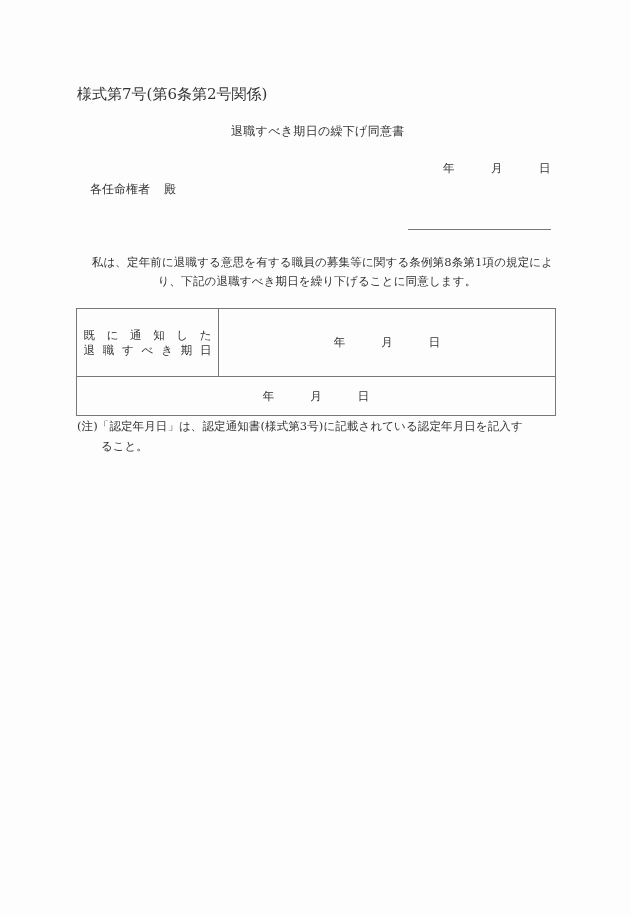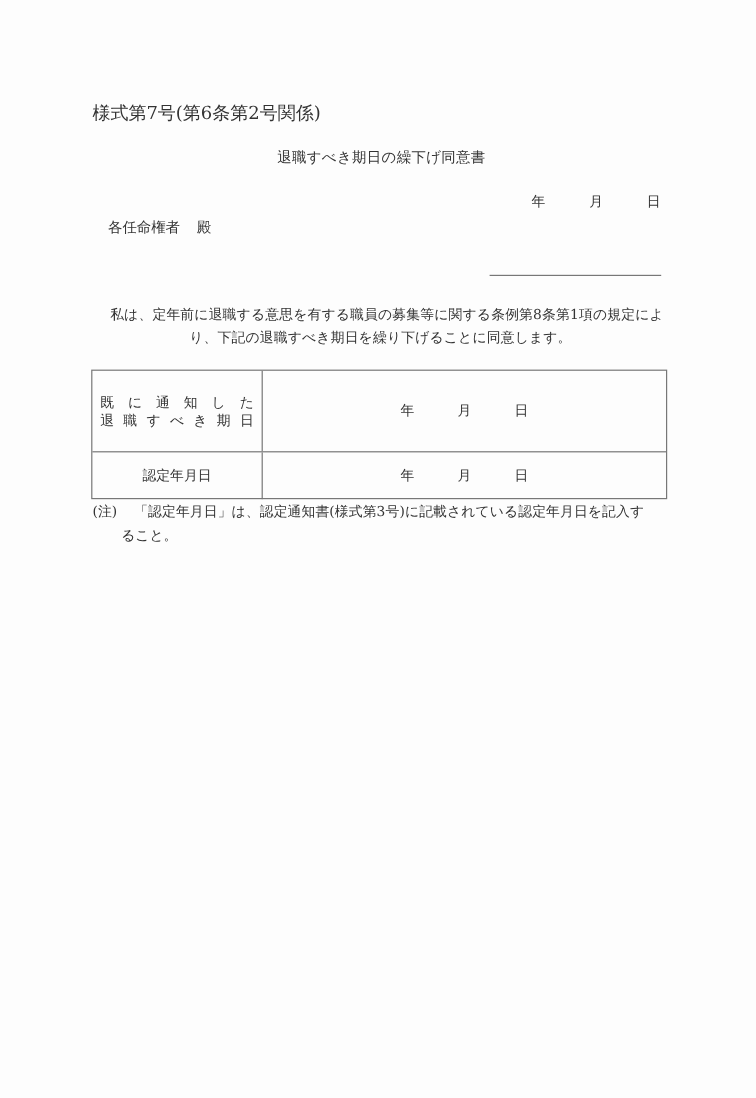--- a/index.html
+++ b/index.html
@@ -66,21 +66,21 @@
       display: flex; justify-content: space-between;
       width: 128px;
       font-size: 11.5px;
       line-height: 15px;
     }
     .date-fields { display: flex; font-size: 11.5px; }
     .date-fields span { display: inline-block; }
     .date-fields .y { margin-right: 36px; }
     .date-fields .m { margin-right: 36px; }
     #note-line-1 { left: 77px; top: 419px; font-size: 11.5px; letter-spacing: 0.1px; }
-    #note-line-1 .note-text { margin-left: 14px; }
+    #note-line-1 .note-text { }
     #note-line-2 { left: 101px; top: 439px; font-size: 11.5px; }
   </style>
 </head>
 <body>
 
 <div class="abs" id="form-number">様式第7号(第6条第2号関係)</div>
 
 <div class="abs" id="doc-title">退職すべき期日の繰下げ同意書</div>
 
 <span class="abs date-top" id="date-year">年</span>
@@ -118,23 +118,20 @@
     </div>
     <div class="cell-value">
       <div class="date-fields">
         <span class="y">年</span>
         <span class="m">月</span>
         <span class="d">日</span>
       </div>
     </div>
   </div>
   <div class="row" id="row-2">
-    <div class="cell-label">
-      <span>認定年月日</span>
-    </div>
     <div class="cell-value">
       <div class="date-fields">
         <span class="y">年</span>
         <span class="m">月</span>
         <span class="d">日</span>
       </div>
     </div>
   </div>
 </div>
 

